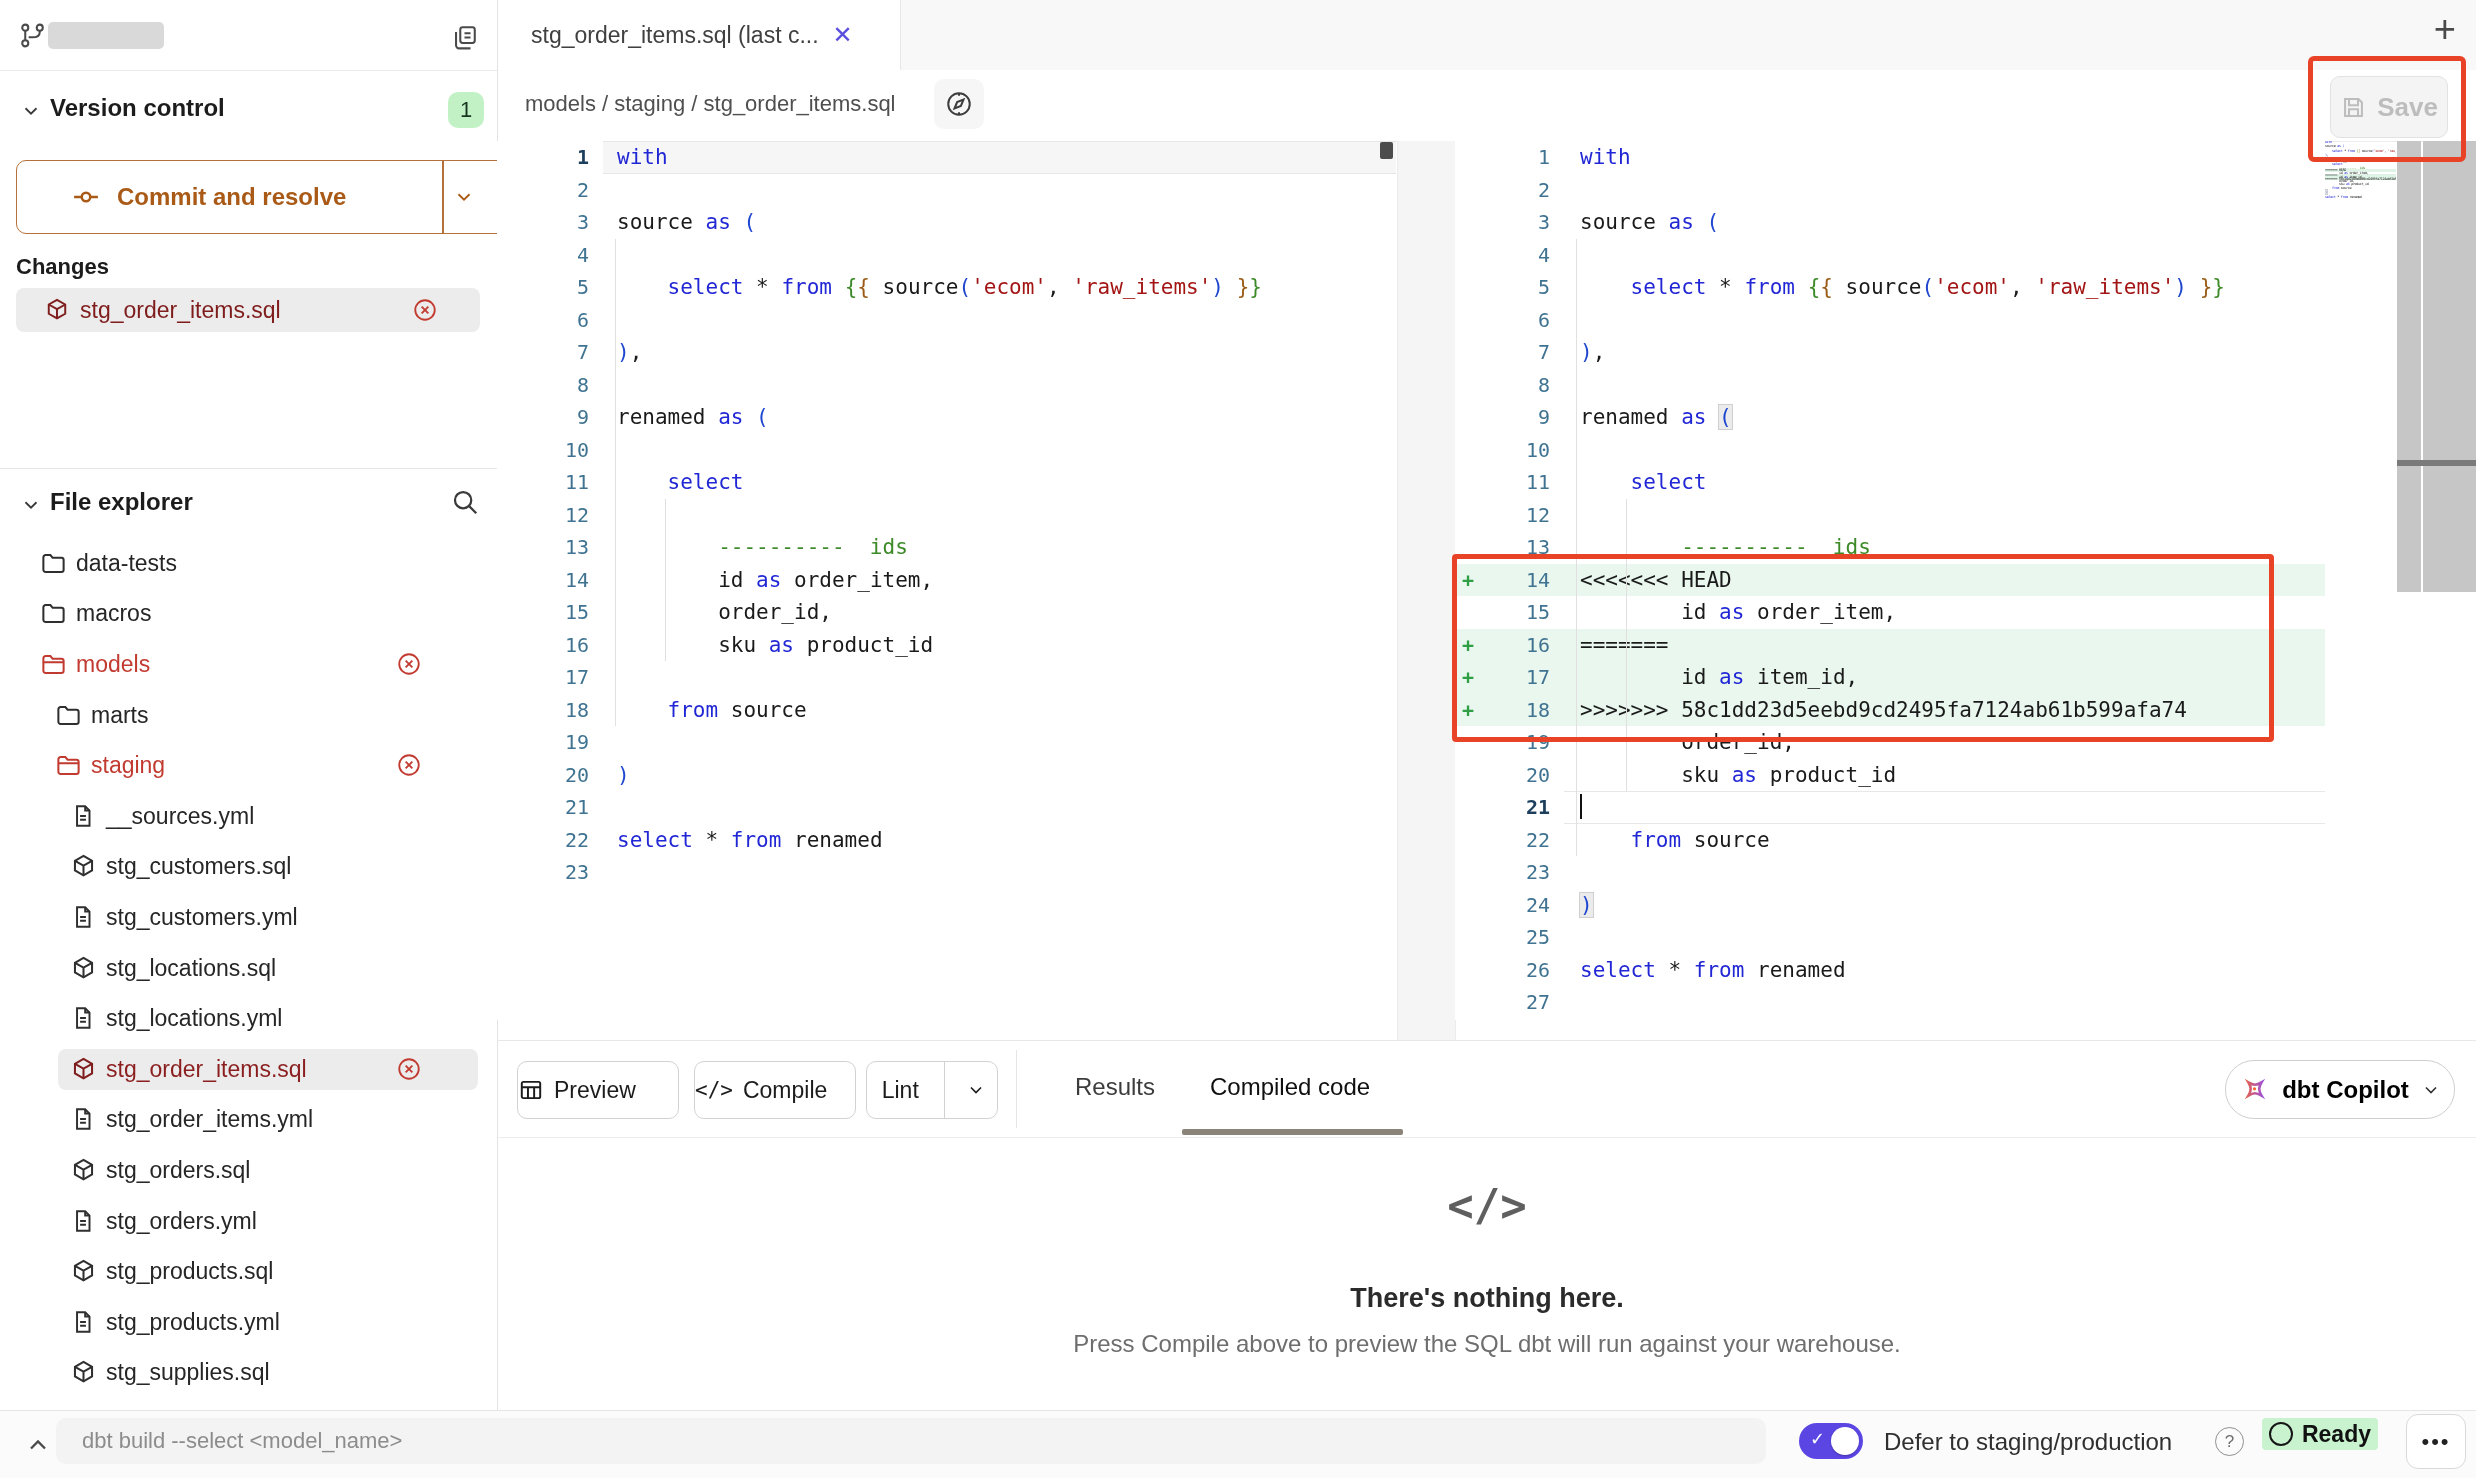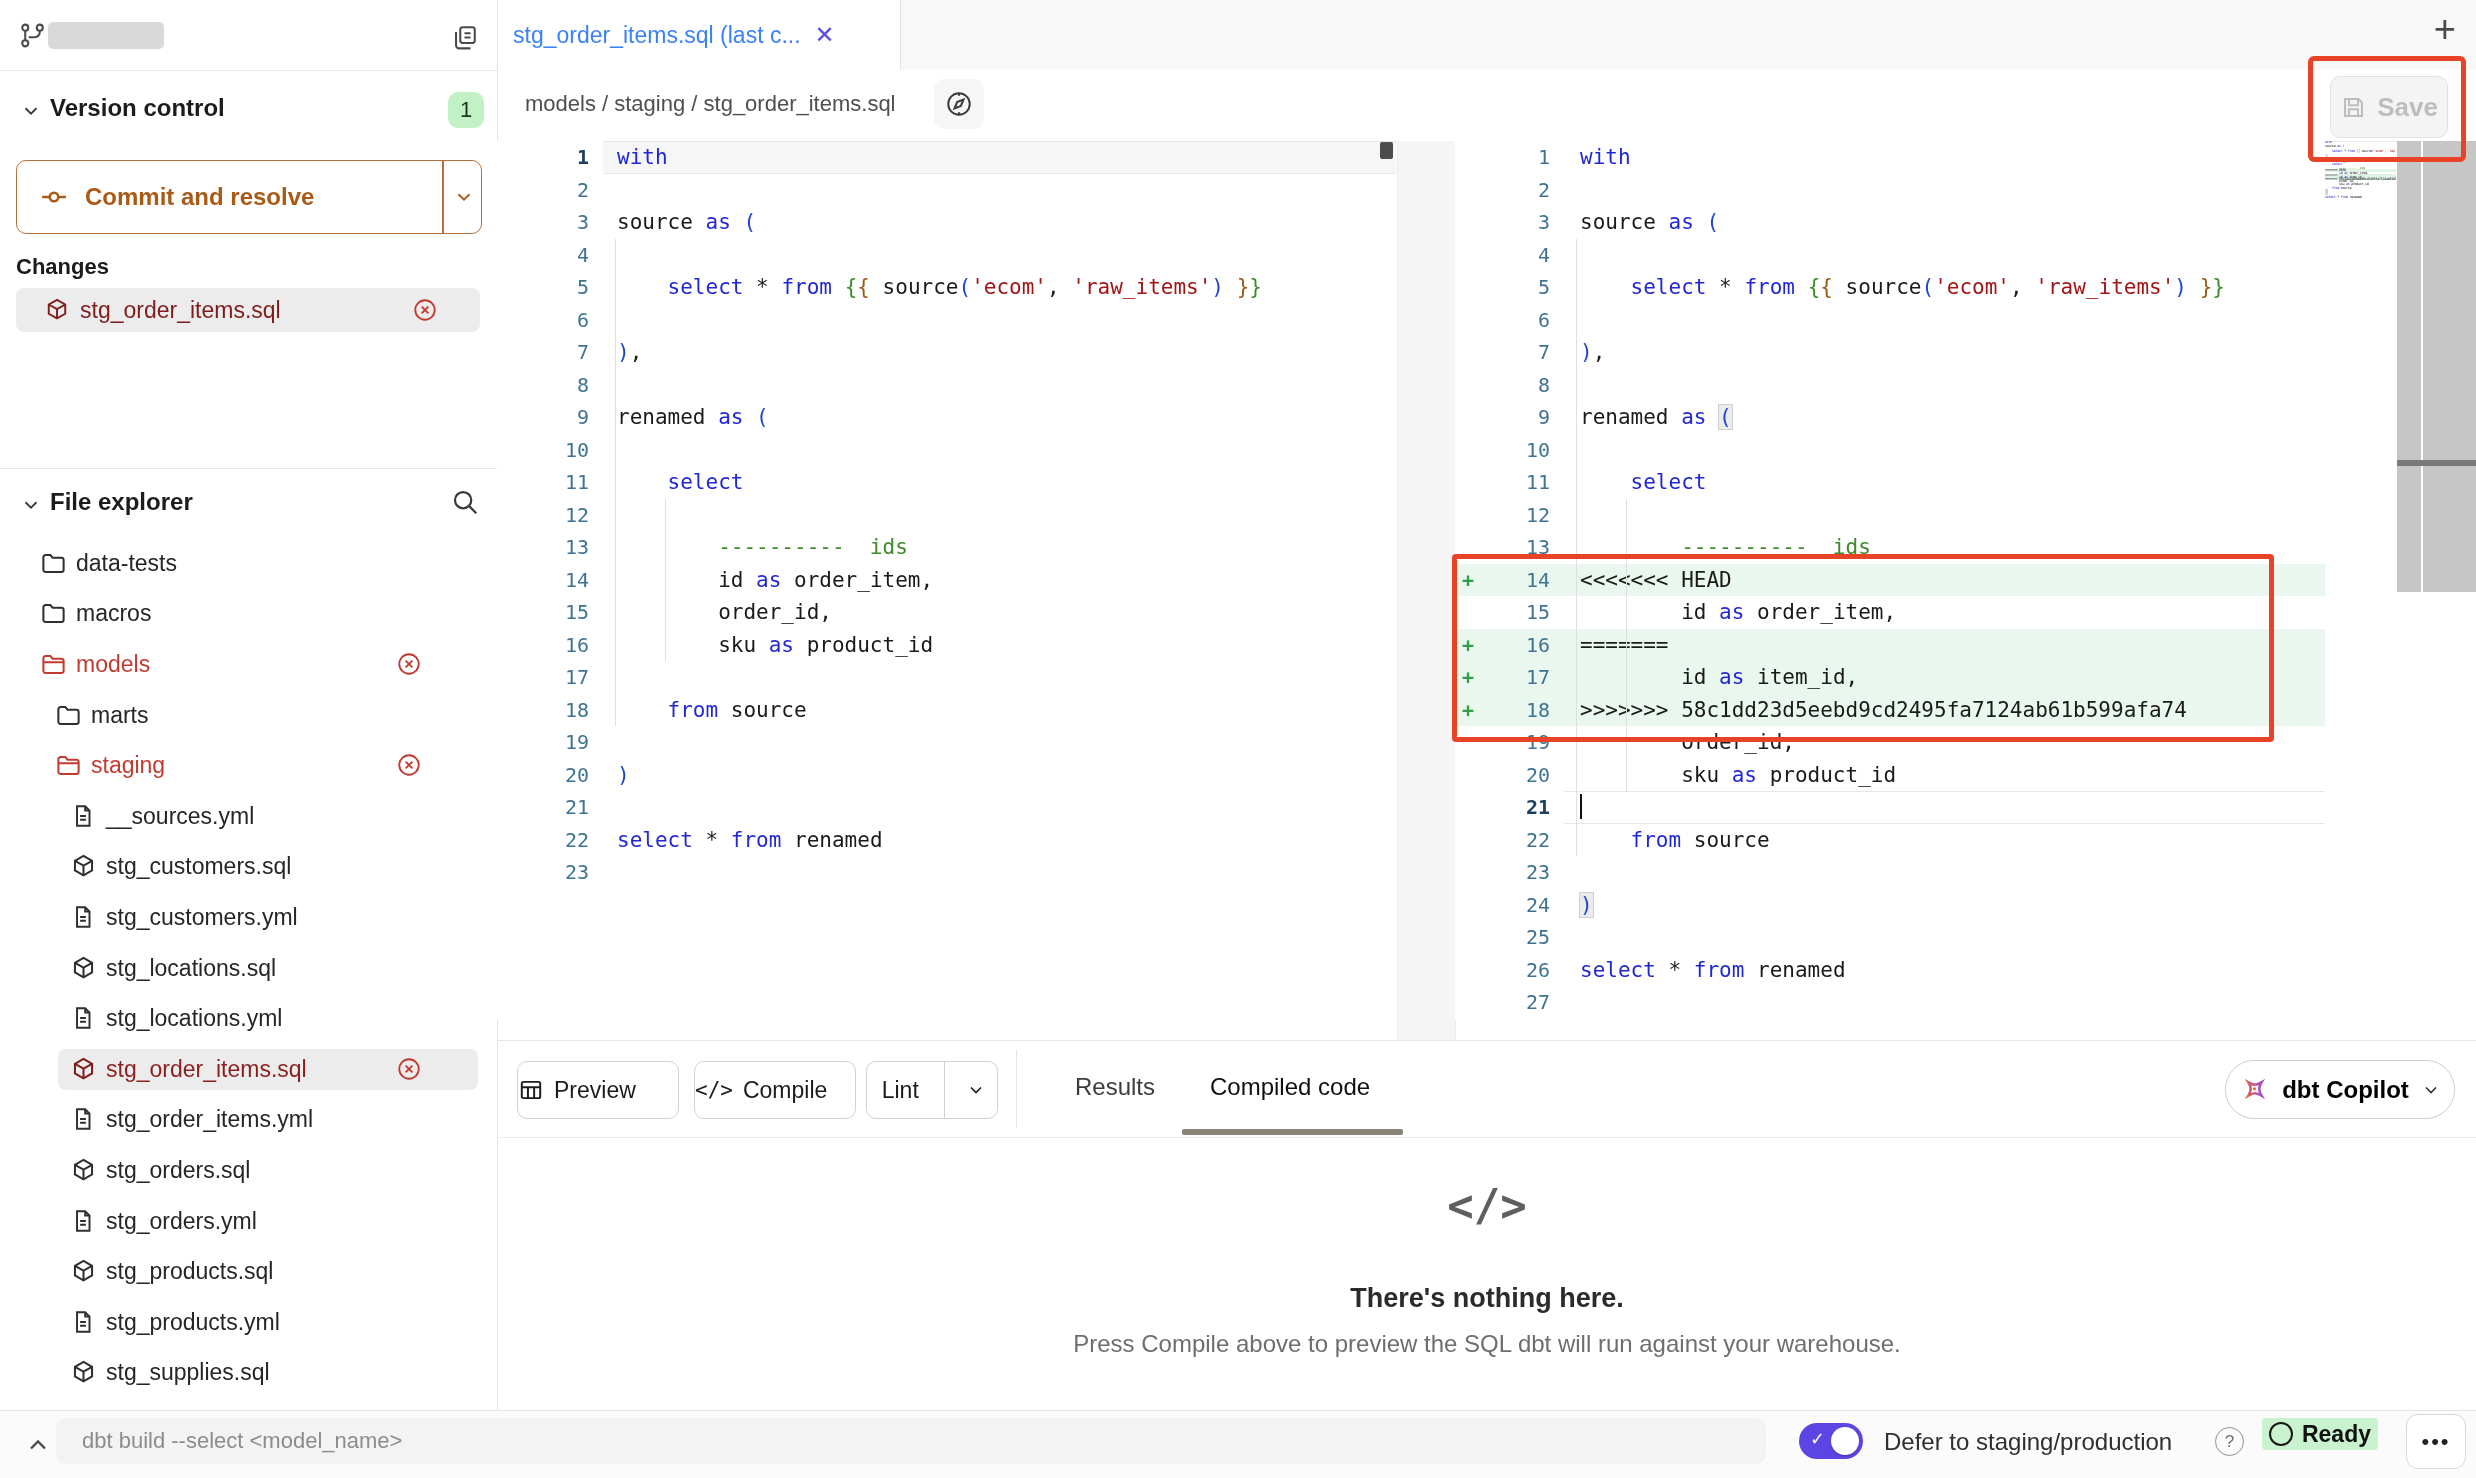--- a/index.html
+++ b/index.html
@@ -9,21 +9,21 @@
   svg{display:block;}
 
   
   #sidebar{position:absolute;left:0;top:0;width:497px;height:1410px;background:#fff;border-right:1px solid #e3e3e3;}
   #sb-top{position:absolute;left:0;top:0;width:497px;height:70px;border-bottom:1px solid #ebebeb;}
   #branch-pill{position:absolute;left:48px;top:22px;width:116px;height:27px;background:#d9d9d9;border-radius:5px;}
   .sec-title{font-size:24px;font-weight:600;color:#1c1c1c;}
   #vc-badge{position:absolute;left:448px;top:92px;width:36px;height:36px;background:#c3f1c6;border-radius:10px;
             display:flex;align-items:center;justify-content:center;font-size:22px;color:#17351f;}
   #commit-btn{position:absolute;left:16px;top:160px;width:464px;height:72px;border:1.5px solid #b5713a;border-radius:10px;
-              display:flex;align-items:center;background:#fff;cursor:pointer;}
+              display:flex;align-items:center;background:#fff;cursor:pointer;padding-left:32px;}
   #commit-btn .lbl{font-size:24px;font-weight:600;color:#a95a17;margin-left:16px;}
   #commit-split{position:absolute;left:425px;top:0;width:1.5px;height:72px;background:#b5713a;}
   #changes-label{position:absolute;left:16px;top:254px;font-size:22px;font-weight:700;color:#1c1c1c;}
   #change-row{position:absolute;left:16px;top:288px;width:464px;height:44px;background:#ececec;border-radius:8px;}
   #change-row .lbl{position:absolute;left:64px;top:9px;font-size:23px;font-weight:500;color:#7f1d1d;}
   #sb-divider{position:absolute;left:0;top:468px;width:497px;height:1px;background:#e7e7e7;}
 
   
   #file-tree{position:absolute;left:0;top:538px;width:497px;}
   .fe-row{position:relative;height:50.6px;display:flex;align-items:center;cursor:pointer;}
@@ -31,21 +31,21 @@
   .fe-ico{position:relative;z-index:1;width:27px;height:27px;flex:none;}
   .ind0 .fe-ico{margin-left:40px;} .ind1 .fe-ico{margin-left:55px;} .ind2 .fe-ico{margin-left:70px;}
   .fe-label{position:relative;z-index:1;margin-left:9px;font-size:23px;color:#262626;}
   .fe-label.red{color:#c23b31;} .fe-label.maroon{color:#8b1f1f;font-weight:500;}
   .fe-x{position:absolute;left:396px;top:12px;width:26px;height:26px;z-index:1;}
 
   
   #tabbar{position:absolute;left:498px;top:0;width:1978px;height:70px;background:#f8f8f8;border-bottom:1px solid #e7e7e7;}
   #active-tab{position:absolute;left:0px;top:0;width:402px;height:70px;background:#fff;border-right:1px solid #e7e7e7;
               display:flex;align-items:center;cursor:pointer;}
-  #active-tab .t{margin-left:15px;font-size:23px;color:#3b82f6;}
+  #active-tab .t{margin-left:33px;font-size:23px;color:#404040;}
   #tab-close{margin-left:14px;font-size:24px;color:#5b4fe0;cursor:pointer;}
   #newtab{position:absolute;right:20px;top:8px;font-size:38px;color:#4a4a4a;cursor:pointer;font-weight:300;}
   #crumbbar{position:absolute;left:498px;top:70px;width:1978px;height:71px;background:#fff;border-bottom:1px solid #ededed;}
   #crumb{position:absolute;left:27px;top:21px;font-size:22px;color:#4f4f4f;}
   #lineage-box{position:absolute;left:436px;top:9px;width:50px;height:50px;background:#f6f6f6;border-radius:10px;
                display:flex;align-items:center;justify-content:center;cursor:pointer;}
   #save-btn{position:absolute;left:2330px;top:76px;width:116px;height:60px;background:#f4f4f4;border:1px solid #e2e2e2;
             border-radius:10px;display:flex;align-items:center;justify-content:center;gap:10px;z-index:6;}
   #save-btn .t{font-size:26px;font-weight:600;color:#bdbdbd;}
   .anno{position:absolute;border:5px solid #e94327;border-radius:6px;z-index:7;pointer-events:none;}

